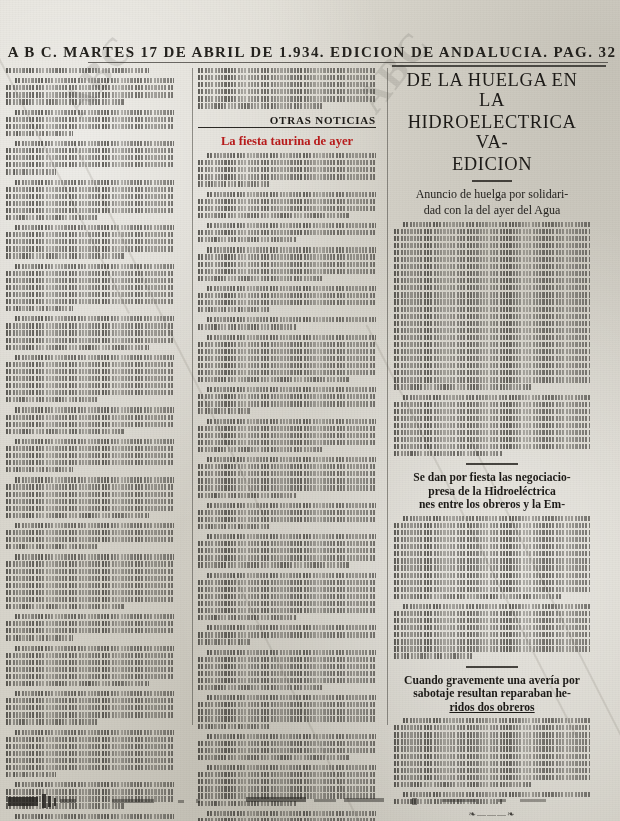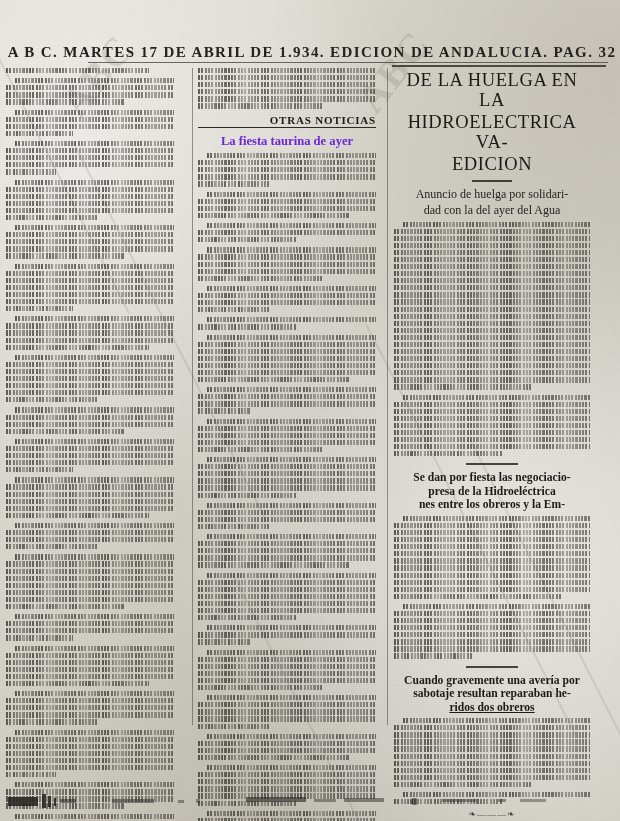--- a/index.html
+++ b/index.html
@@ -109,21 +109,21 @@
   .hl-sub{
     text-align:center;
     font-size:12px;line-height:14px;
     color:#211f1c;
     margin:4px 0 5px;
     font-family:"Liberation Serif", serif;
   }
   .hl-sec{
     text-align:center;
     font-size:12.6px;line-height:14.5px;
-    color:#6d28d9;
+    color:#b91c1c;
     font-weight:700;
     margin:6px 0 5px;
     font-family:"Liberation Serif", serif;
   }
   .hl-sec2{
     text-align:center;
     font-size:11.6px;line-height:13.5px;
     color:#1d1b18;
     font-weight:700;
     margin:5px 0 4px;

